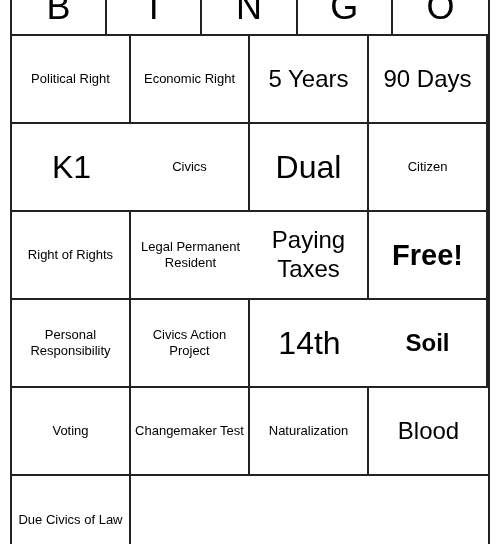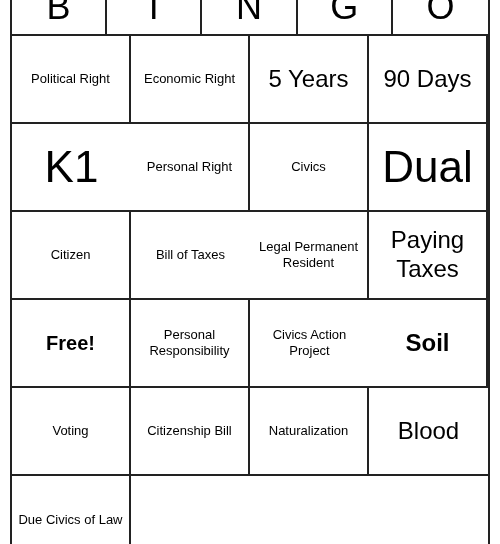--- a/index.html
+++ b/index.html
@@ -55,28 +55,28 @@
     }
     .cell-text {
       font-size: 13px;
       line-height: 1.2;
     }
     .cell-text.large {
       font-size: 24px;
       font-weight: normal;
     }
     .cell-text.xlarge {
-      font-size: 44px;
+      font-size: 32px;
       font-weight: normal;
     }
     .cell-text.bold {
       font-weight: bold;
     }
     .cell-text.free {
-      font-size: 20px;
+      font-size: 29px;
       font-weight: bold;
     }
   </style>
 </head>
 <body>
 
 <div class="bingo-card">
   <div class="bingo-header">
   <div class="bingo-letter">B</div>
       <div class="bingo-letter">I</div>
@@ -94,57 +94,57 @@
       <div class="cell">
         <span class="cell-text large">5 Years</span>
       </div>
       <div class="cell">
         <span class="cell-text large">90 Days</span>
       </div>
       <div class="cell">
         <span class="cell-text xlarge">K1</span>
       </div>
       <div class="cell">
-        <span class="cell-text">Personal Right</span>
-      </div>
-      <div class="cell">
         <span class="cell-text">Civics</span>
       </div>
       <div class="cell">
         <span class="cell-text xlarge">Dual</span>
       </div>
       <div class="cell">
         <span class="cell-text">Citizen</span>
       </div>
       <div class="cell">
-        <span class="cell-text">Bill of Taxes</span>
+        <span class="cell-text">Right of Rights</span>
       </div>
       <div class="cell">
         <span class="cell-text">Legal Permanent Resident</span>
       </div>
       <div class="cell">
         <span class="cell-text large">Paying Taxes</span>
       </div>
       <div class="cell">
         <span class="cell-text free">Free!</span>
       </div>
       <div class="cell">
         <span class="cell-text">Personal Responsibility</span>
       </div>
       <div class="cell">
         <span class="cell-text">Civics Action Project</span>
       </div>
       <div class="cell">
+        <span class="cell-text xlarge">14th</span>
+      </div>
+      <div class="cell">
         <span class="cell-text large bold">Soil</span>
       </div>
       <div class="cell">
         <span class="cell-text">Voting</span>
       </div>
       <div class="cell">
-        <span class="cell-text">Citizenship Bill</span>
+        <span class="cell-text">Changemaker Test</span>
       </div>
       <div class="cell">
         <span class="cell-text">Naturalization</span>
       </div>
       <div class="cell">
         <span class="cell-text large">Blood</span>
       </div>
       <div class="cell">
         <span class="cell-text">Due Civics of Law</span>
       </div>

